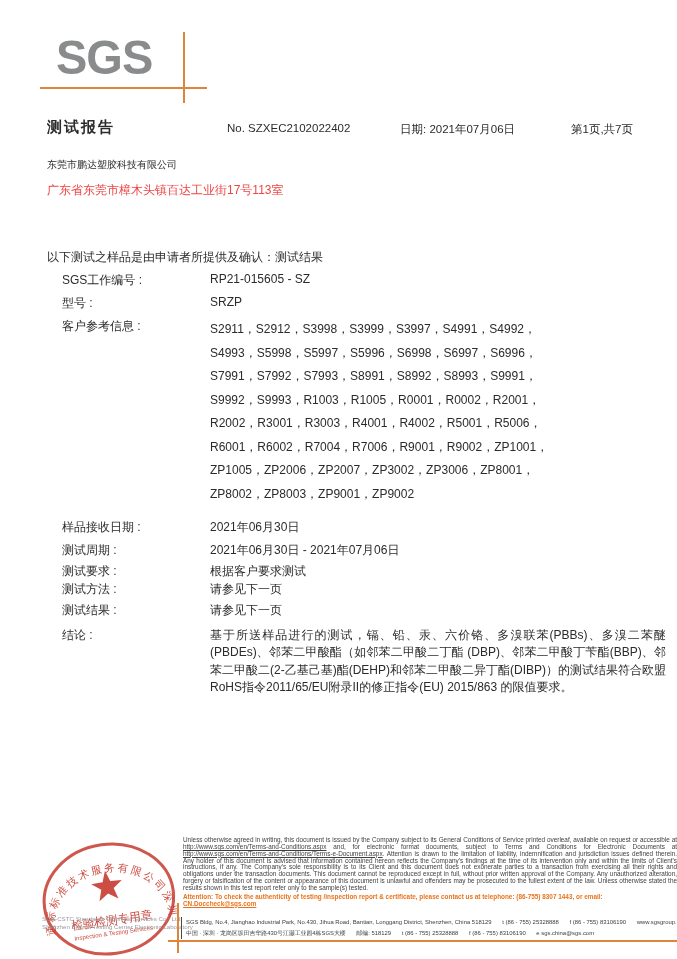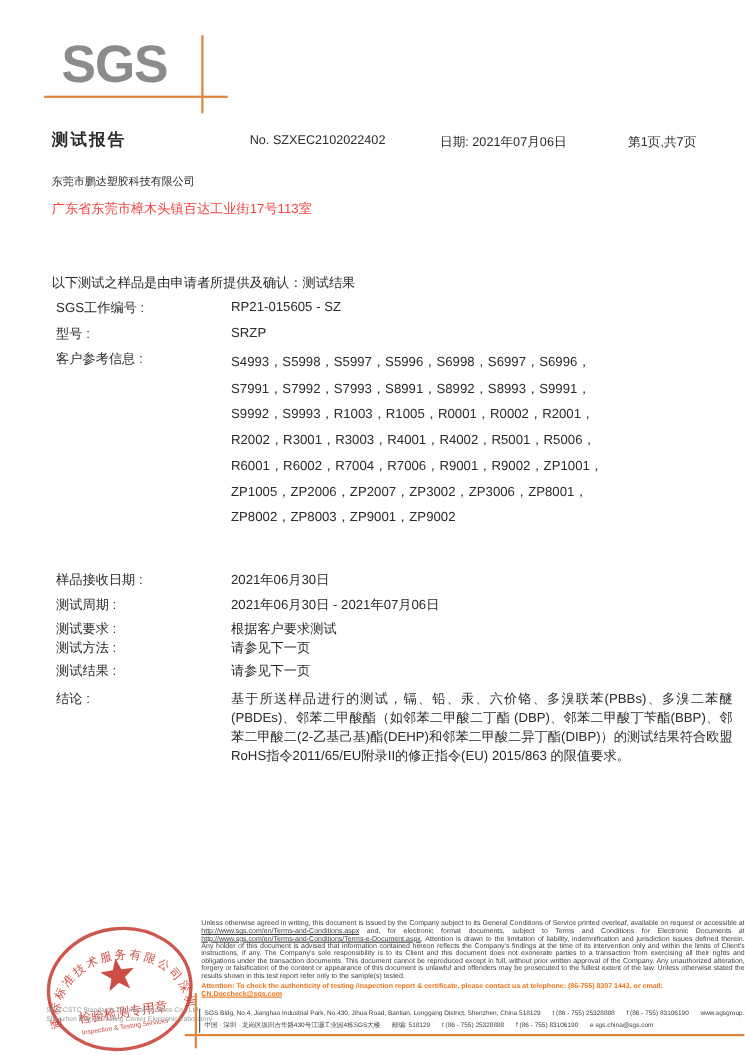--- a/index.html
+++ b/index.html
@@ -15,21 +15,21 @@
   
   .hdr-title{position:absolute;left:47px;top:118px;font-size:15px;font-weight:bold;letter-spacing:2px;color:#2b2b2b;}
   .hdr-no{position:absolute;left:227px;top:122px;font-size:11.5px;color:#2b2b2b;}
   .hdr-date{position:absolute;left:400px;top:122px;font-size:11.5px;color:#2b2b2b;}
   .hdr-pages{position:absolute;left:551px;top:122px;font-size:11.5px;color:#2b2b2b;margin-left:20px;}
   .applicant-name{position:absolute;left:47px;top:158px;font-size:10px;color:#2b2b2b;}
   .applicant-addr{position:absolute;left:47px;top:182px;font-size:12px;color:#ef4444;}
   .intro{position:absolute;left:47px;top:249px;font-size:12px;color:#2b2b2b;}
   
   .row{position:absolute;left:47px;right:14px;font-size:12px;color:#2b2b2b;}
-  .row .lab{position:absolute;left:4px;top:0;white-space:nowrap;}
+  .row .lab{position:absolute;left:15px;top:0;white-space:nowrap;}
   .row .val{position:absolute;left:163px;top:0;}
   .codes div{line-height:23.5px;white-space:nowrap;}
   .conc{width:456px;line-height:17.4px;text-align:justify;}
   
   .footer-legal{position:absolute;left:183px;top:837px;width:494px;color:#3f3f3f;}
   .legal{margin:0;font-size:6.4px;line-height:6.85px;text-align:justify;}
   .lnk{text-decoration:underline;}
   .attention{margin:1px 0 0 0;font-size:6.4px;line-height:7px;font-weight:bold;color:#e8731c;}
   .attention .lnk{color:#e8731c;}
   .footer-address{position:absolute;left:181px;top:917px;border-left:1px solid #4a4a4a;padding-left:4px;color:#3d3d3d;}
@@ -68,20 +68,21 @@
   </div>
 
   <div class="row" style="top:295px">
     <span class="lab">型号 :</span>
     <span class="val">SRZP</span>
   </div>
 
   <div class="row" style="top:318px">
     <span class="lab">客户参考信息 :</span>
     <span class="val codes">
+      <div>S2911，S2912，S3998，S3999，S3997，S4991，S4992，</div>
       <div>S4993，S5998，S5997，S5996，S6998，S6997，S6996，</div>
       <div>S7991，S7992，S7993，S8991，S8992，S8993，S9991，</div>
       <div>S9992，S9993，R1003，R1005，R0001，R0002，R2001，</div>
       <div>R2002，R3001，R3003，R4001，R4002，R5001，R5006，</div>
       <div>R6001，R6002，R7004，R7006，R9001，R9002，ZP1001，</div>
       <div>ZP1005，ZP2006，ZP2007，ZP3002，ZP3006，ZP8001，</div>
       <div>ZP8002，ZP8003，ZP9001，ZP9002</div>
     </span>
   </div>
 

